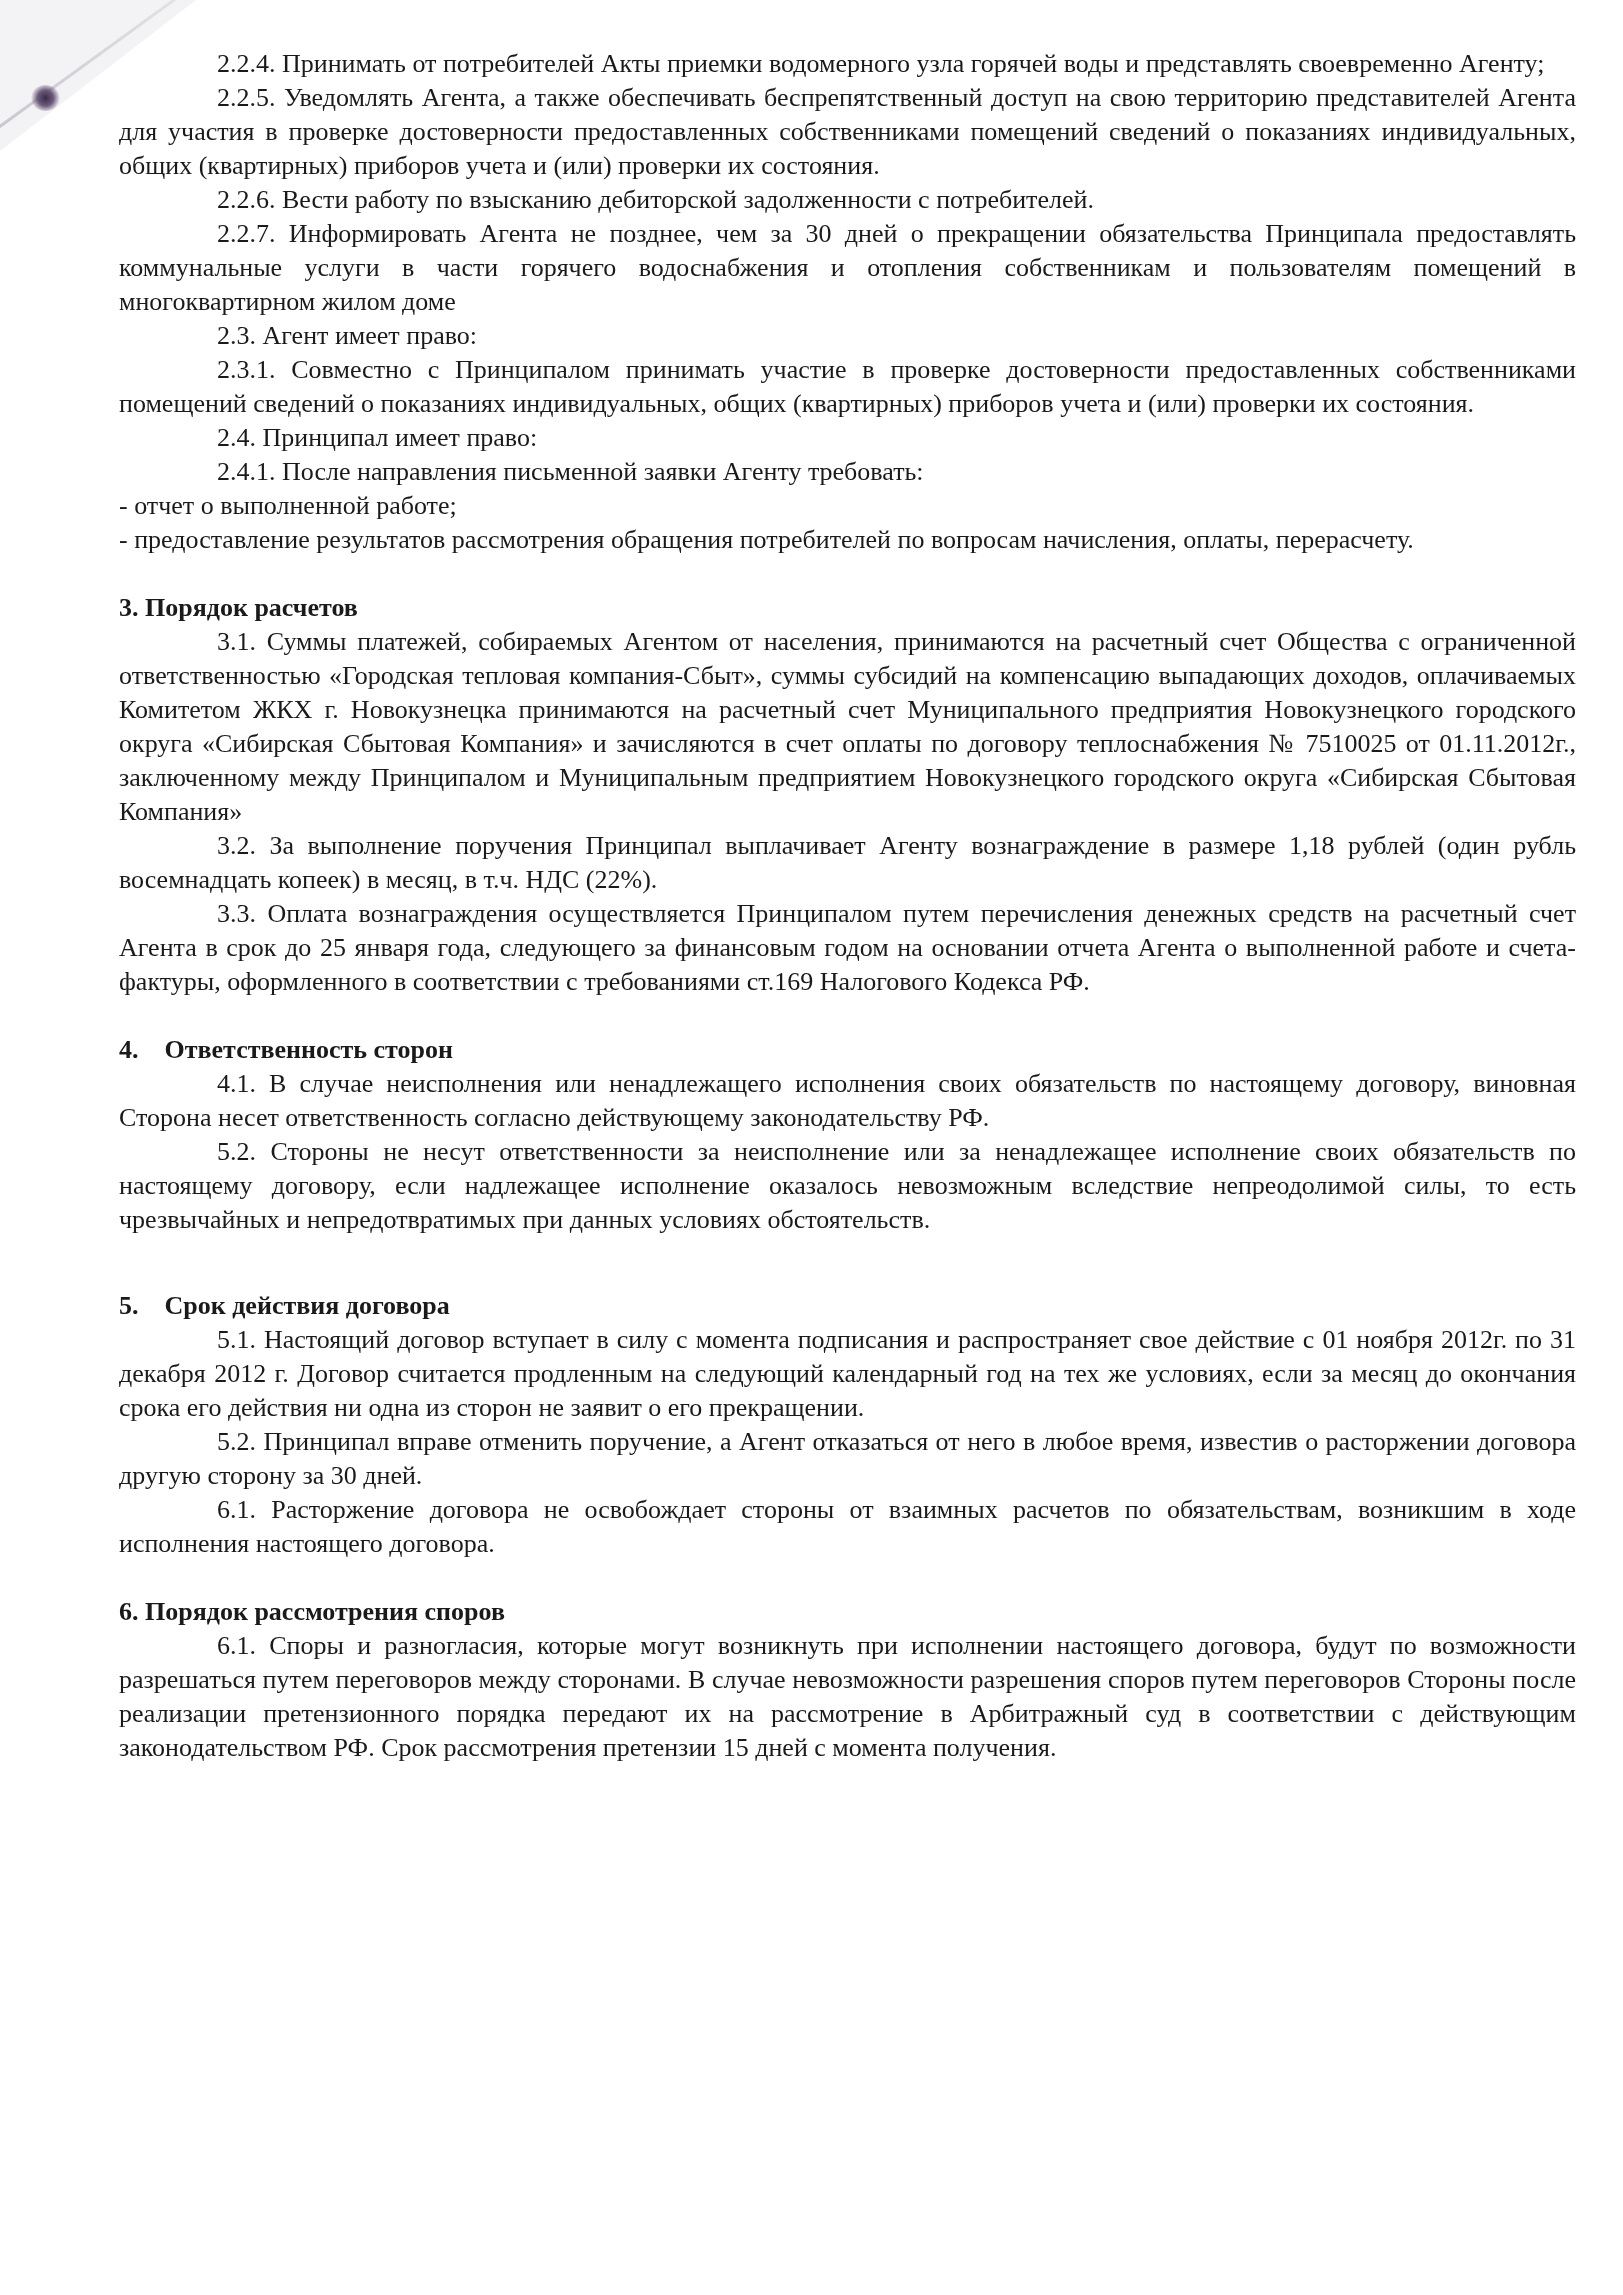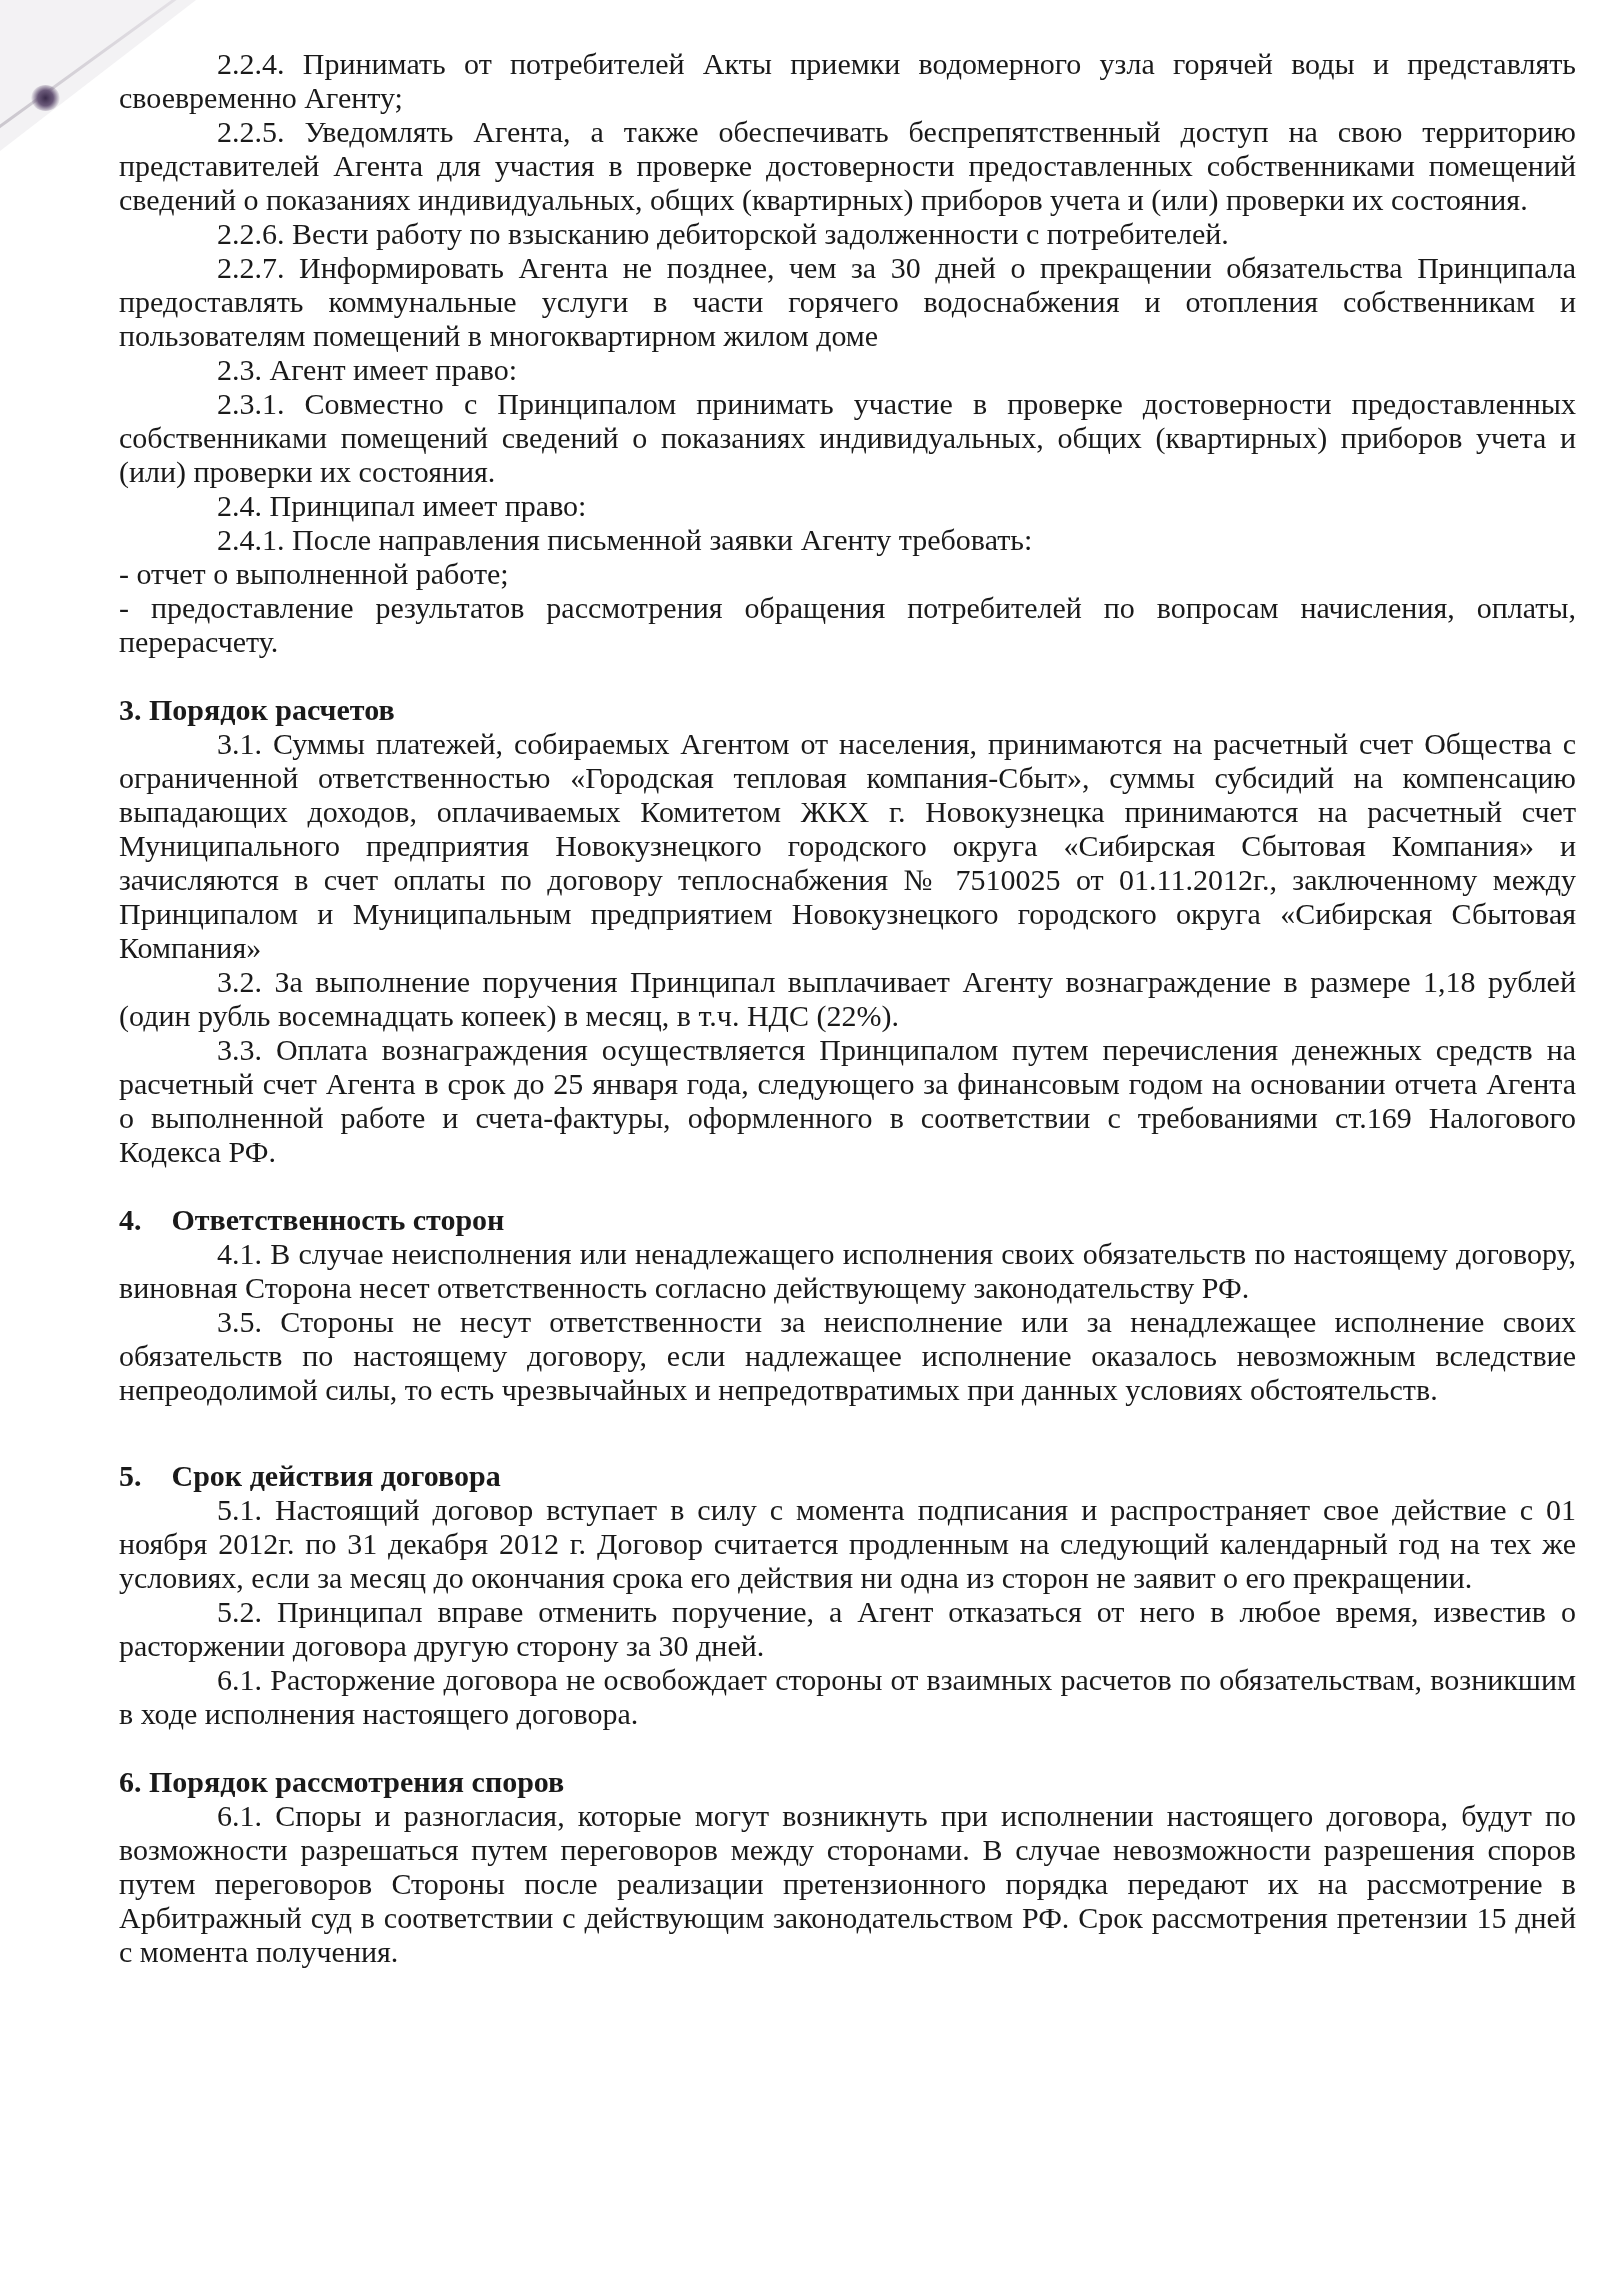--- a/index.html
+++ b/index.html
@@ -19,21 +19,21 @@
     transform: rotate(-36deg); transform-origin: left top;
   }
   .smudge {
     position: absolute; left: 31px; top: 85px; width: 29px; height: 26px;
     border-radius: 50%;
     background: radial-gradient(circle, #3a2b4a 0%, #6b5a7a 40%, rgba(120,110,130,0) 75%);
   }
   .content {
     position: absolute; left: 119px; top: 47px; width: 1457px;
     font-family: "Liberation Serif", "DejaVu Serif", serif;
-    font-size: 30px; line-height: 34px; color: #1a1a1a;
+    font-size: 26px; line-height: 34px; color: #1a1a1a;
   }
   .p { text-align: justify; text-indent: 98px; margin: 0; }
   .p.noindent { text-indent: 0; }
   .sub { font-weight: normal; text-indent: 98px; margin: 0; }
   .h { font-weight: bold; text-align: left; margin: 0; }
   .gap-s { height: 34px; }
   .gap-m { height: 52px; }
 </style>
 </head>
 <body>
@@ -60,21 +60,21 @@
 
     <div class="gap-s"></div>
     <p class="h">3. Порядок расчетов</p>
     <p class="p">3.1. Суммы платежей, собираемых Агентом от населения, принимаются на расчетный счет Общества с ограниченной ответственностью «Городская тепловая компания-Сбыт», суммы субсидий на компенсацию выпадающих доходов, оплачиваемых Комитетом ЖКХ г. Новокузнецка принимаются на расчетный счет Муниципального предприятия Новокузнецкого городского округа «Сибирская Сбытовая Компания» и зачисляются в счет оплаты по договору теплоснабжения  № 7510025 от 01.11.2012г., заключенному между Принципалом и Муниципальным предприятием Новокузнецкого городского округа «Сибирская Сбытовая Компания»</p>
     <p class="p">3.2. За выполнение поручения Принципал выплачивает Агенту вознаграждение в размере 1,18 рублей (один рубль  восемнадцать копеек) в месяц, в т.ч. НДС (22%).</p>
     <p class="p">3.3. Оплата вознаграждения осуществляется Принципалом путем перечисления денежных средств на расчетный счет Агента в срок до 25 января года, следующего за финансовым годом на основании отчета Агента о выполненной работе и счета-фактуры, оформленного в соответствии с требованиями ст.169 Налогового Кодекса РФ.</p>
 
     <div class="gap-s"></div>
     <p class="h" style="white-space:pre;">4.    Ответственность сторон</p>
     <p class="p">4.1. В случае неисполнения или ненадлежащего исполнения своих обязательств по настоящему договору, виновная Сторона несет ответственность согласно действующему законодательству РФ.</p>
-    <p class="p">3.5. Стороны не несут ответственности за неисполнение или за ненадлежащее исполнение своих обязательств по настоящему договору, если надлежащее исполнение оказалось невозможным вследствие непреодолимой силы, то есть чрезвычайных и непредотвратимых при данных условиях обстоятельств.</p>
+    <p class="p">5.2. Стороны не несут ответственности за неисполнение или за ненадлежащее исполнение своих обязательств по настоящему договору, если надлежащее исполнение оказалось невозможным вследствие непреодолимой силы, то есть чрезвычайных и непредотвратимых при данных условиях обстоятельств.</p>
 
     <div class="gap-m"></div>
     <p class="h" style="white-space:pre;">5.    Срок действия договора</p>
     <p class="p">5.1. Настоящий договор вступает в силу с момента подписания и распространяет свое действие с 01 ноября 2012г. по 31 декабря 2012 г. Договор считается продленным на следующий календарный год на тех же условиях, если за месяц до окончания срока его действия ни одна из сторон не заявит о его прекращении.</p>
     <p class="p">5.2.  Принципал вправе отменить поручение, а Агент отказаться от него в любое время, известив о расторжении договора другую сторону за 30 дней.</p>
     <p class="p">6.1. Расторжение договора не освобождает стороны от взаимных расчетов по обязательствам, возникшим в ходе исполнения настоящего договора.</p>
 
     <div class="gap-s"></div>
     <p class="h">6. Порядок рассмотрения споров</p>
     <p class="p">6.1.  Споры и разногласия, которые могут возникнуть при исполнении настоящего договора, будут по возможности разрешаться путем переговоров между сторонами. В случае невозможности разрешения споров путем переговоров Стороны после реализации претензионного порядка передают их на рассмотрение в Арбитражный суд в соответствии с действующим законодательством РФ. Срок рассмотрения претензии 15 дней с момента получения.</p>

